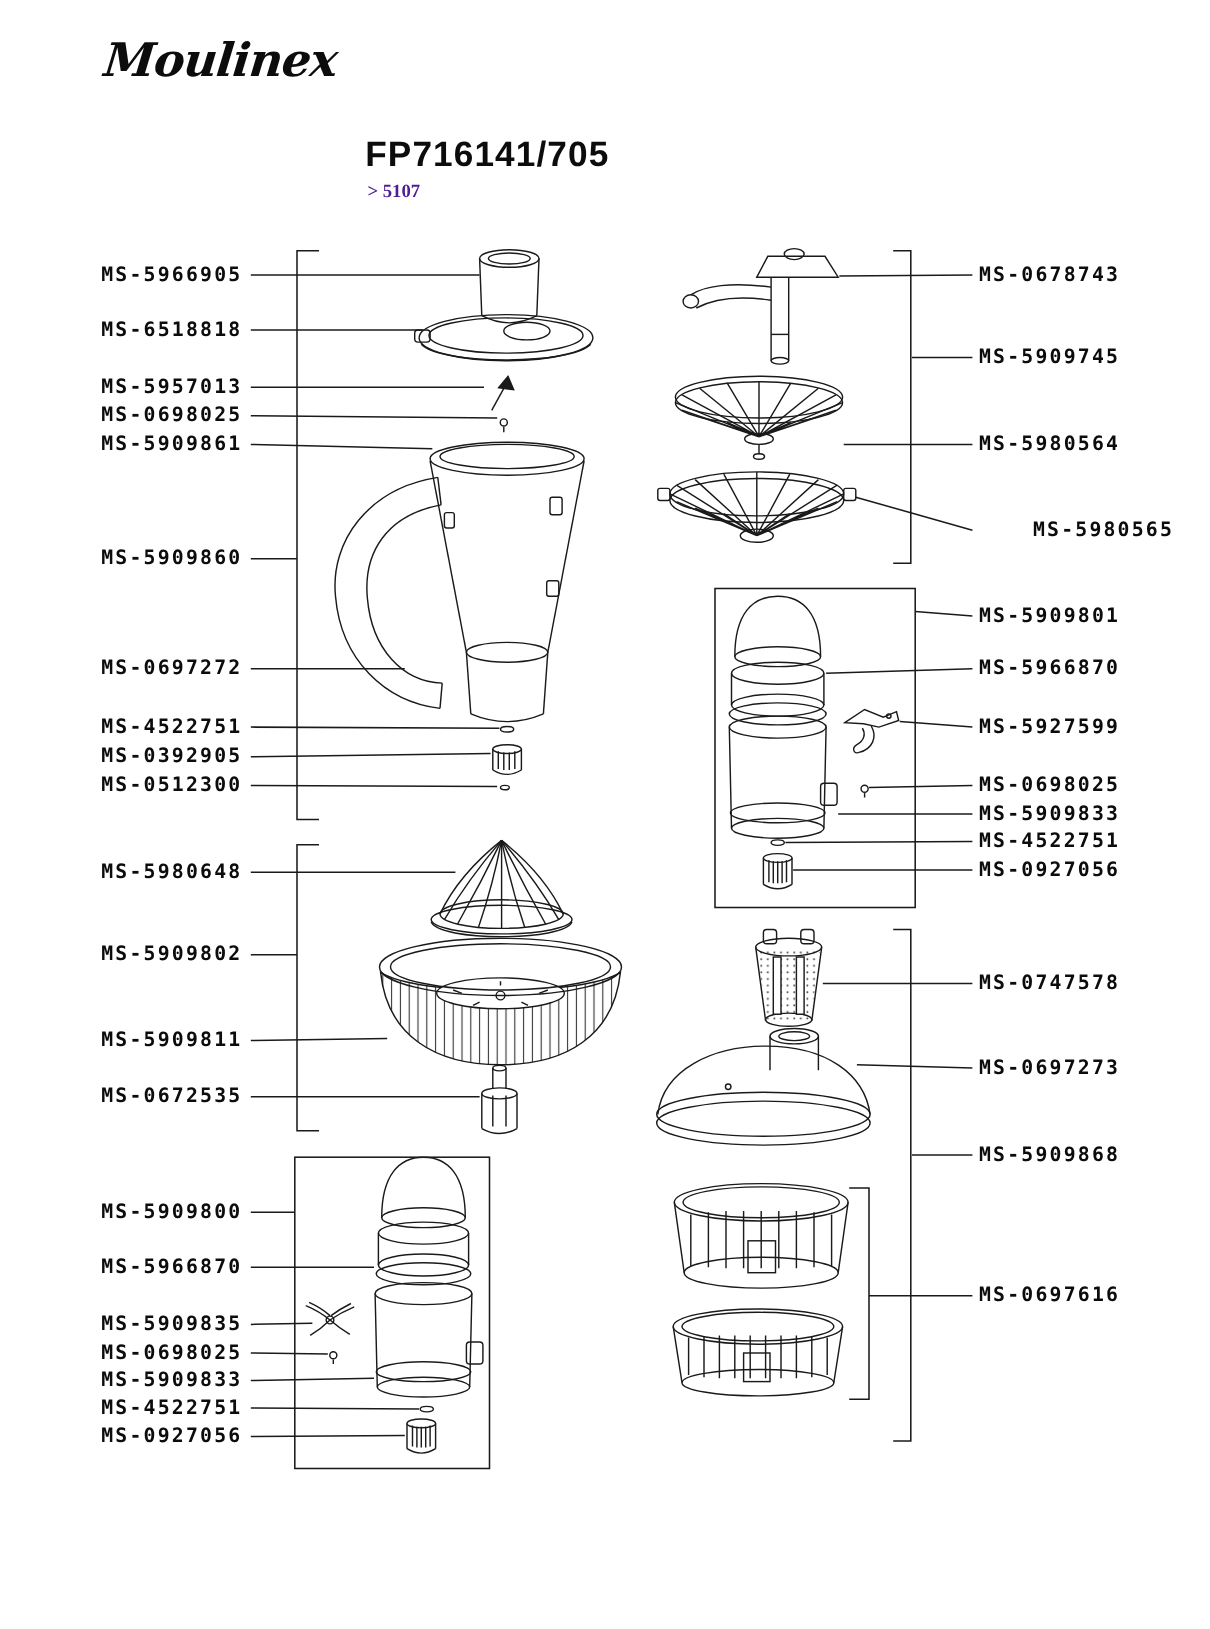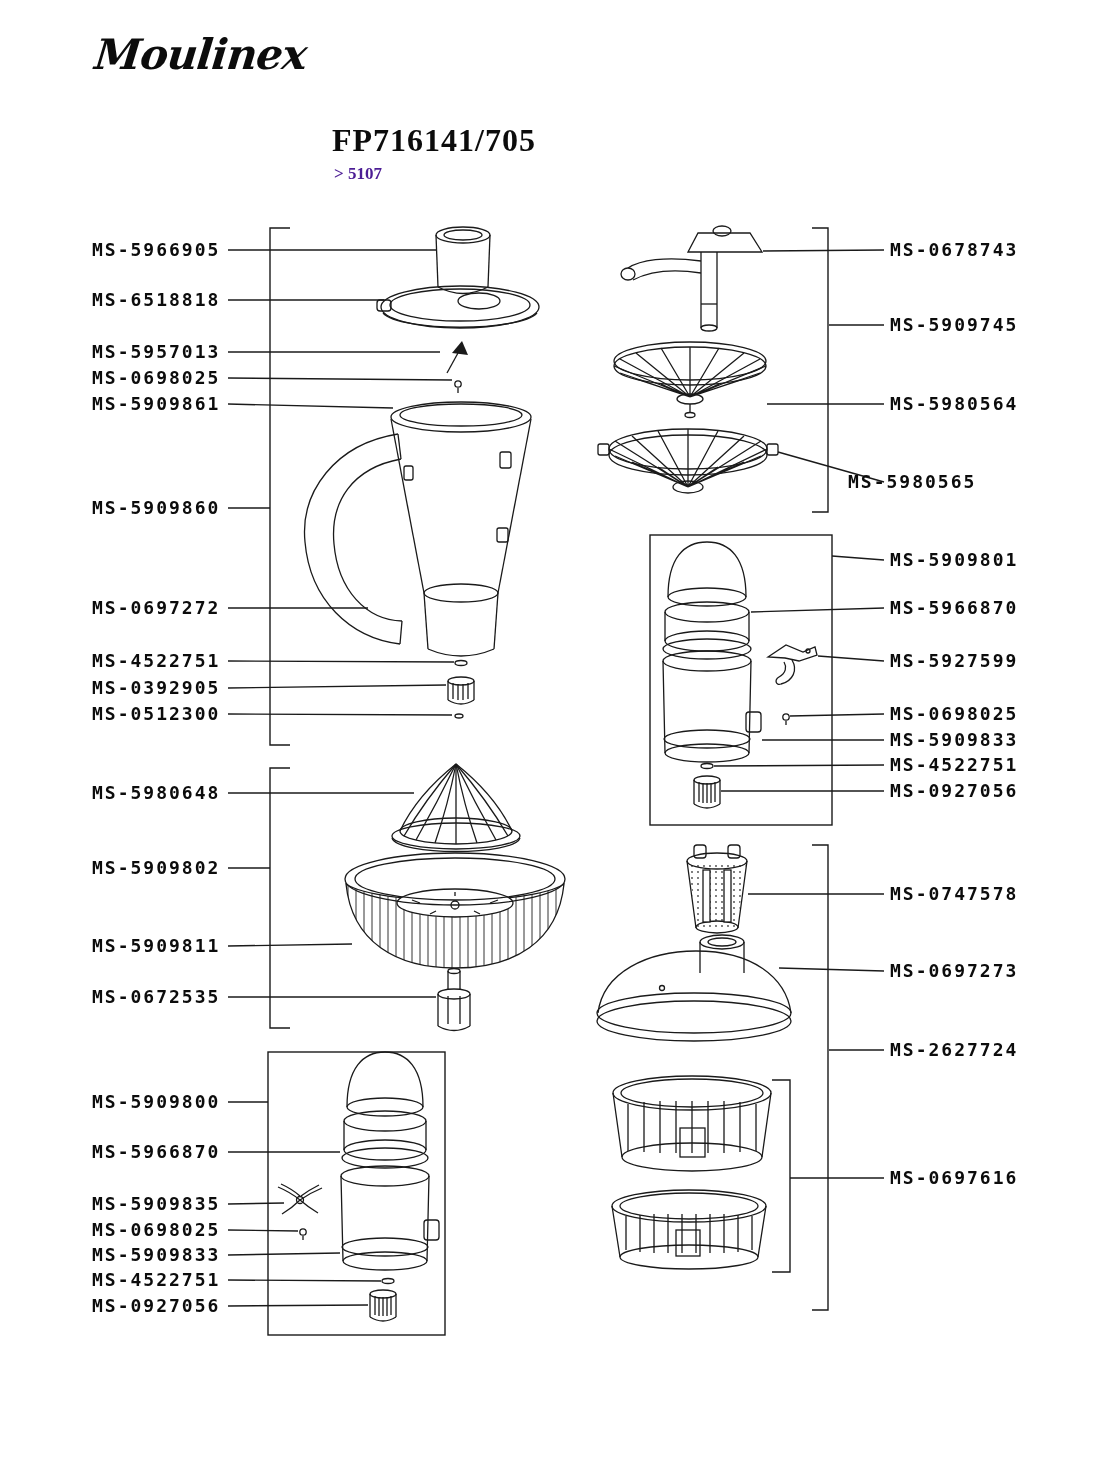--- a/index.html
+++ b/index.html
@@ -8,21 +8,21 @@
     position:relative; width:1100px; height:1481px; background:#ffffff;
     font-family:"DejaVu Sans Mono", monospace; color:#111;
   }
   .logo {
     position:absolute; left:95px; top:30px;
     font-family:"DejaVu Serif", serif; font-style:italic; font-weight:700;
     font-size:42px; letter-spacing:-1px; transform:skewX(-6deg); color:#0c0c0c;
   }
   .title {
     position:absolute; left:332px; top:122px;
-    font-family:Liberation Serif, serif; font-weight:700; font-size:32px;
+    font-family:Liberation Sans, sans-serif; font-weight:700; font-size:32px;
     letter-spacing:1px; color:#0c0c0c;
   }
   .subtitle {
     position:absolute; left:334px; top:164px;
     font-family:Liberation Serif, serif; font-weight:700; font-size:17px; color:#4c1d95;
   }
   .lbl {
     position:absolute; white-space:nowrap;
     font-family:"DejaVu Sans Mono", monospace; font-weight:700;
     font-size:18px; letter-spacing:2px; color:#0c0c0c; line-height:22px;
@@ -367,26 +367,26 @@
   <div class="lbl" style="left:92px;top:1141px">MS-5966870</div>
   <div class="lbl" style="left:92px;top:1193px">MS-5909835</div>
   <div class="lbl" style="left:92px;top:1219px">MS-0698025</div>
   <div class="lbl" style="left:92px;top:1244px">MS-5909833</div>
   <div class="lbl" style="left:92px;top:1269px">MS-4522751</div>
   <div class="lbl" style="left:92px;top:1295px">MS-0927056</div>
 
   <div class="lbl" style="left:890px;top:239px">MS-0678743</div>
   <div class="lbl" style="left:890px;top:314px">MS-5909745</div>
   <div class="lbl" style="left:890px;top:393px">MS-5980564</div>
-  <div class="lbl" style="left:848px;top:471px">MS-5980565</div>
+  <div class="lbl" style="left:939px;top:471px">MS-5980565</div>
   <div class="lbl" style="left:890px;top:549px">MS-5909801</div>
   <div class="lbl" style="left:890px;top:597px">MS-5966870</div>
   <div class="lbl" style="left:890px;top:650px">MS-5927599</div>
   <div class="lbl" style="left:890px;top:703px">MS-0698025</div>
   <div class="lbl" style="left:890px;top:729px">MS-5909833</div>
   <div class="lbl" style="left:890px;top:754px">MS-4522751</div>
   <div class="lbl" style="left:890px;top:780px">MS-0927056</div>
   <div class="lbl" style="left:890px;top:883px">MS-0747578</div>
   <div class="lbl" style="left:890px;top:960px">MS-0697273</div>
-  <div class="lbl" style="left:890px;top:1039px">MS-2627724</div>
+  <div class="lbl" style="left:890px;top:1039px">MS-5909868</div>
   <div class="lbl" style="left:890px;top:1167px">MS-0697616</div>
 
 </div>
 
 </body></html>

